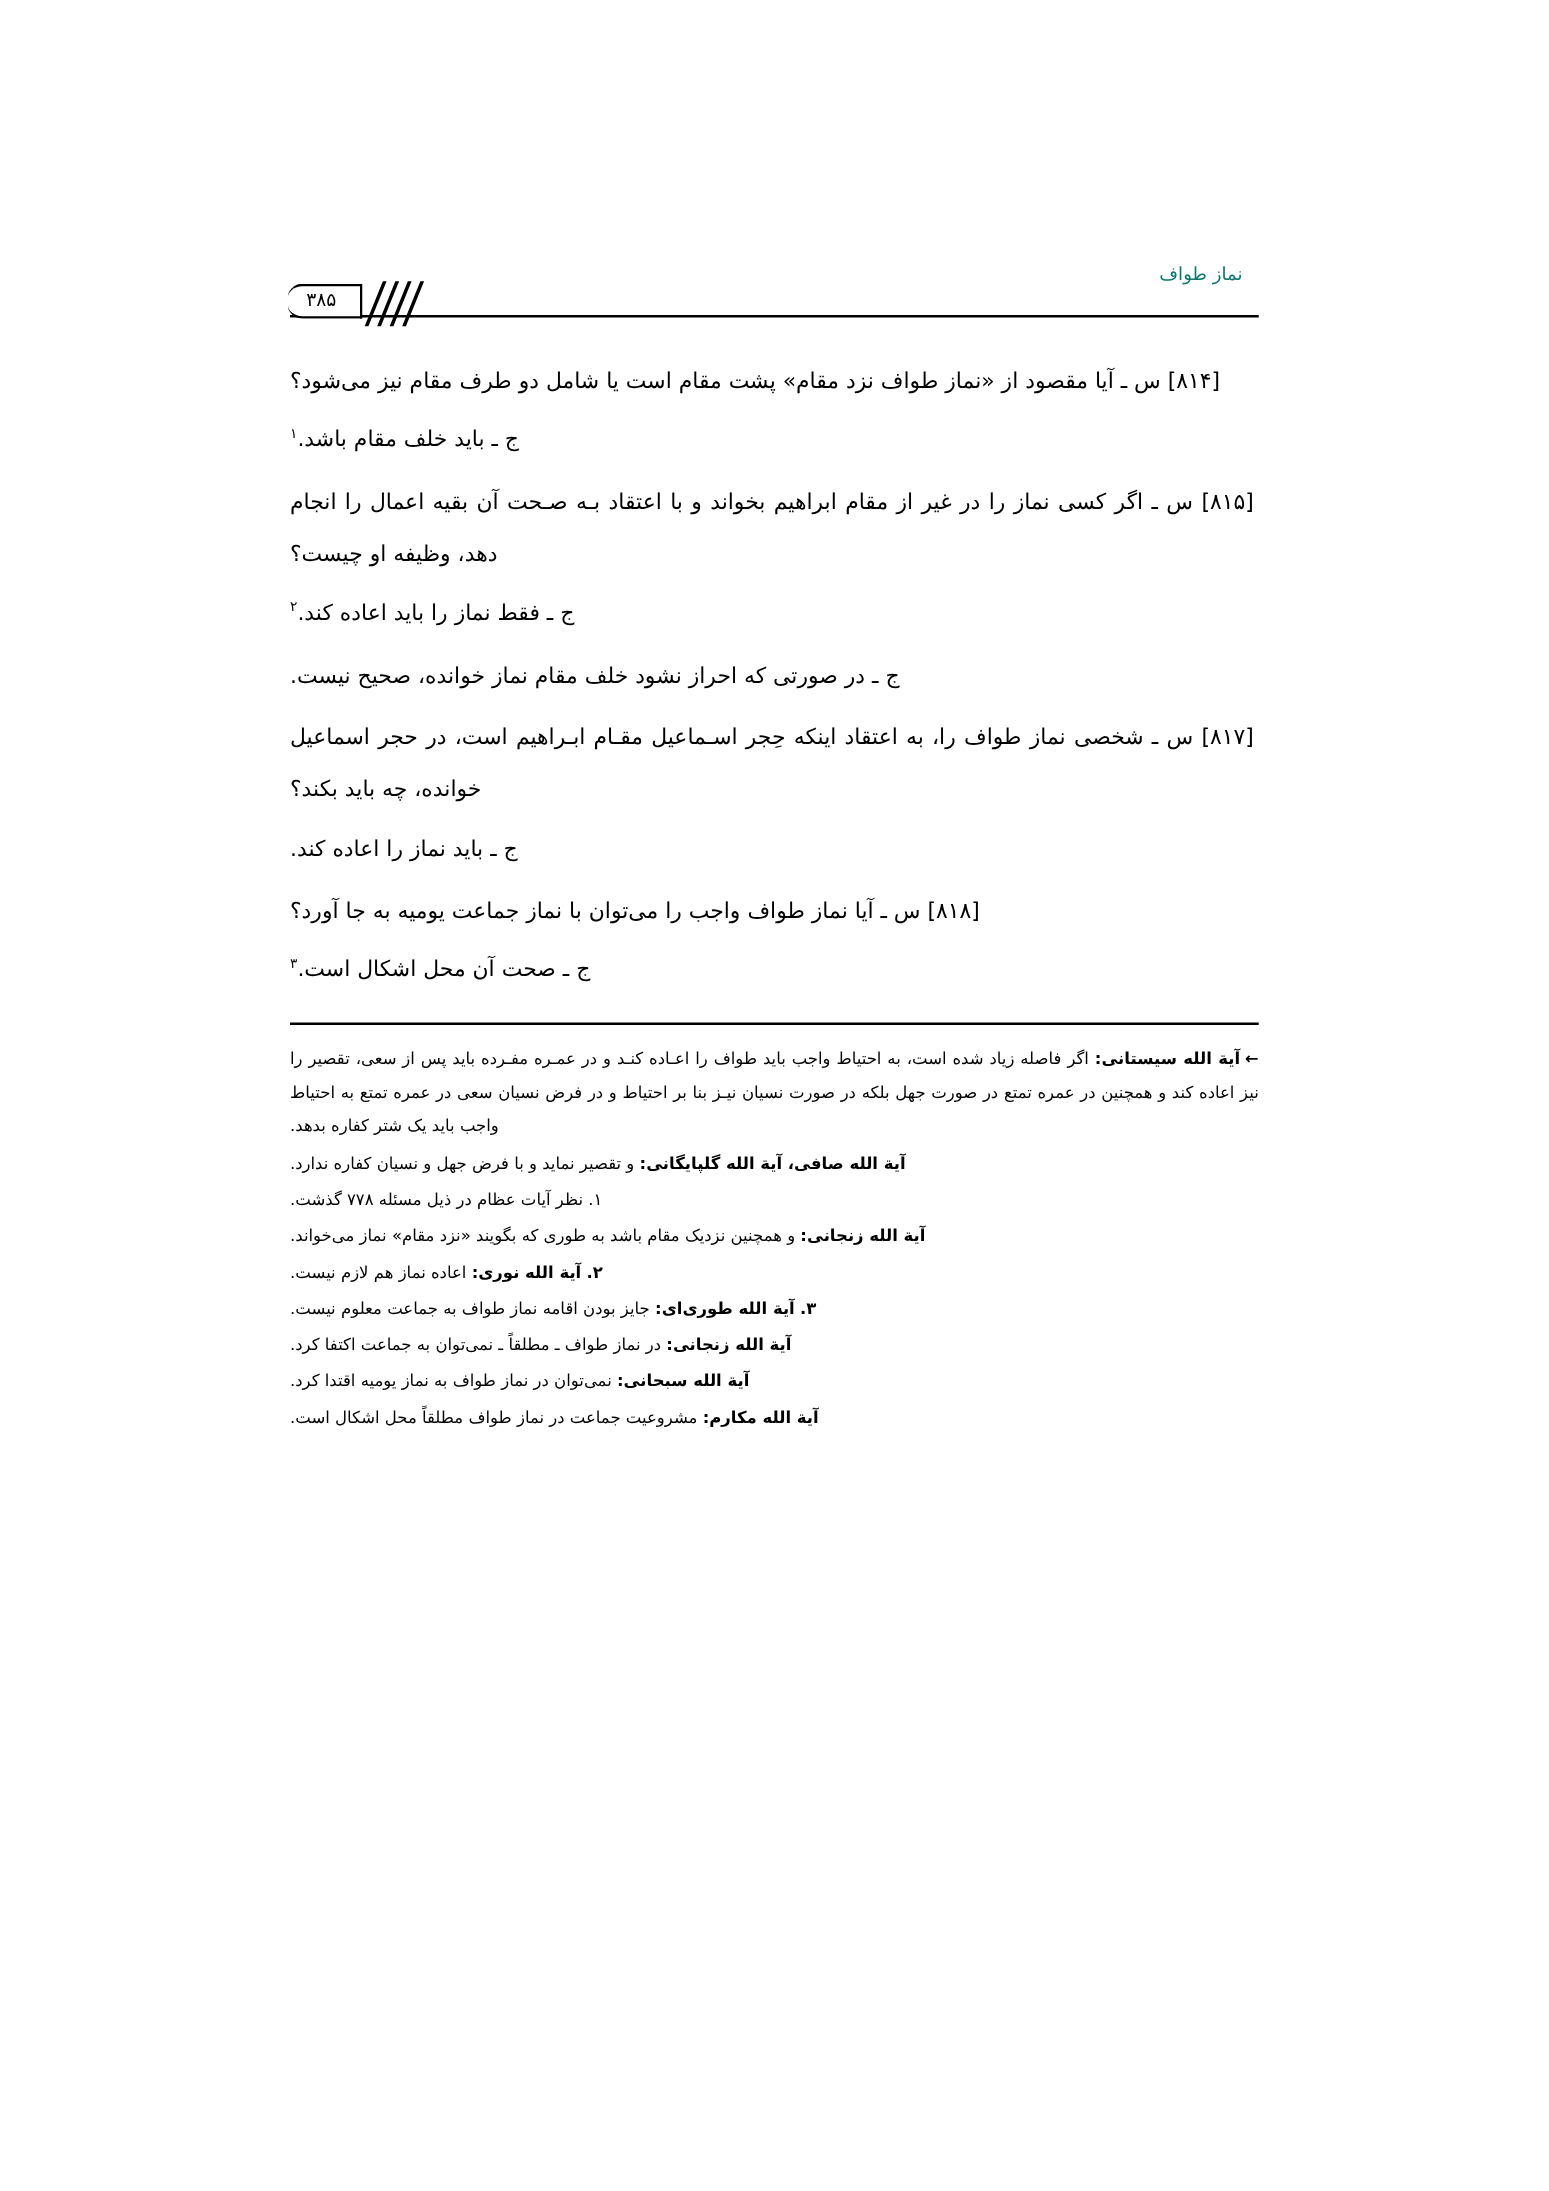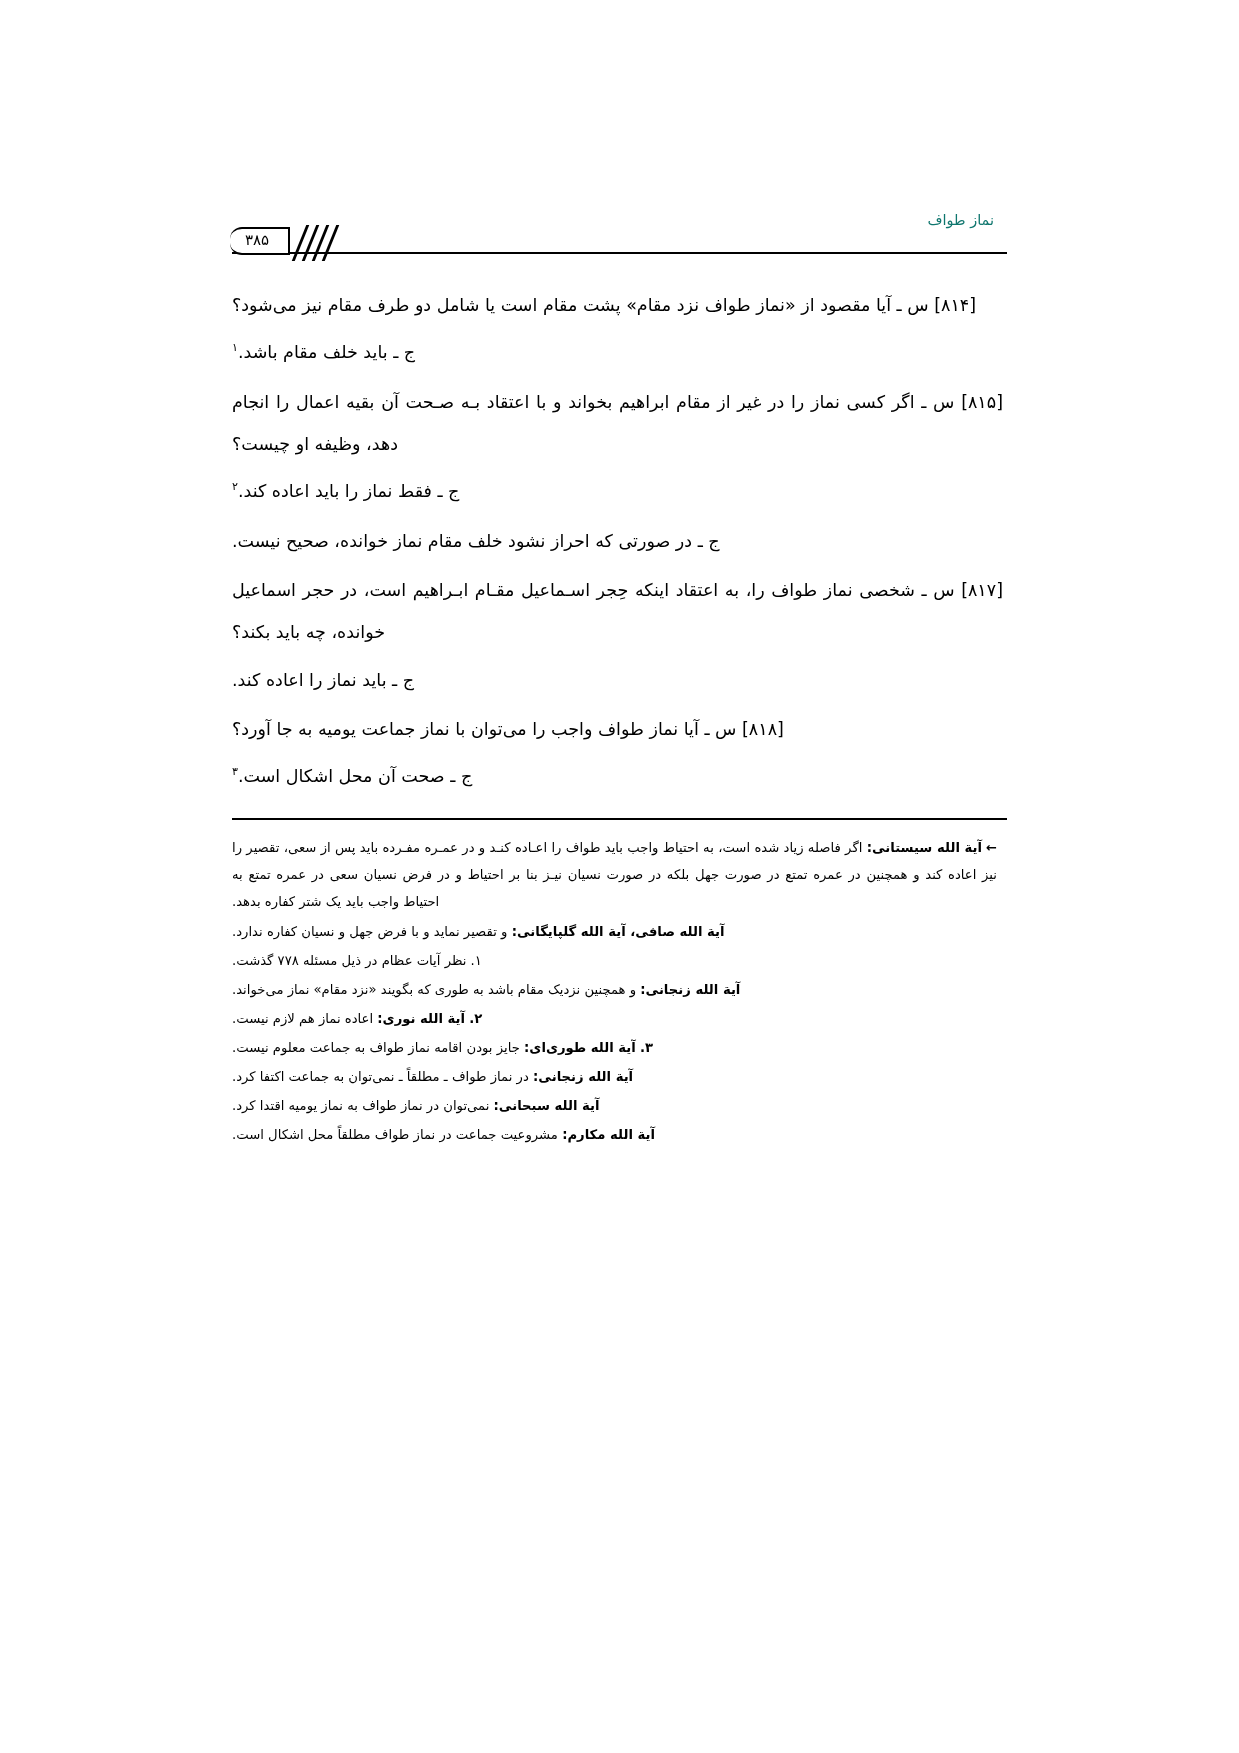--- a/index.html
+++ b/index.html
@@ -128,21 +128,21 @@
     margin-bottom: 14px;
     height: 0;
     border-top: 2.5px solid #000;
   }
   .footnotes {
     font-size: 13.2px;
     line-height: 2.05;
     letter-spacing: 0.1px;
   }
   .fn-para {
-    margin: 0 10px 2px 0;
+    margin: 0 0 2px 0;
     text-align: justify;
     text-align-last: left;
   }
   .fn-para.flush {
     text-align: left;
   }
   .fn-marker {
     font-weight: bold;
   }
   .fn-auth {

